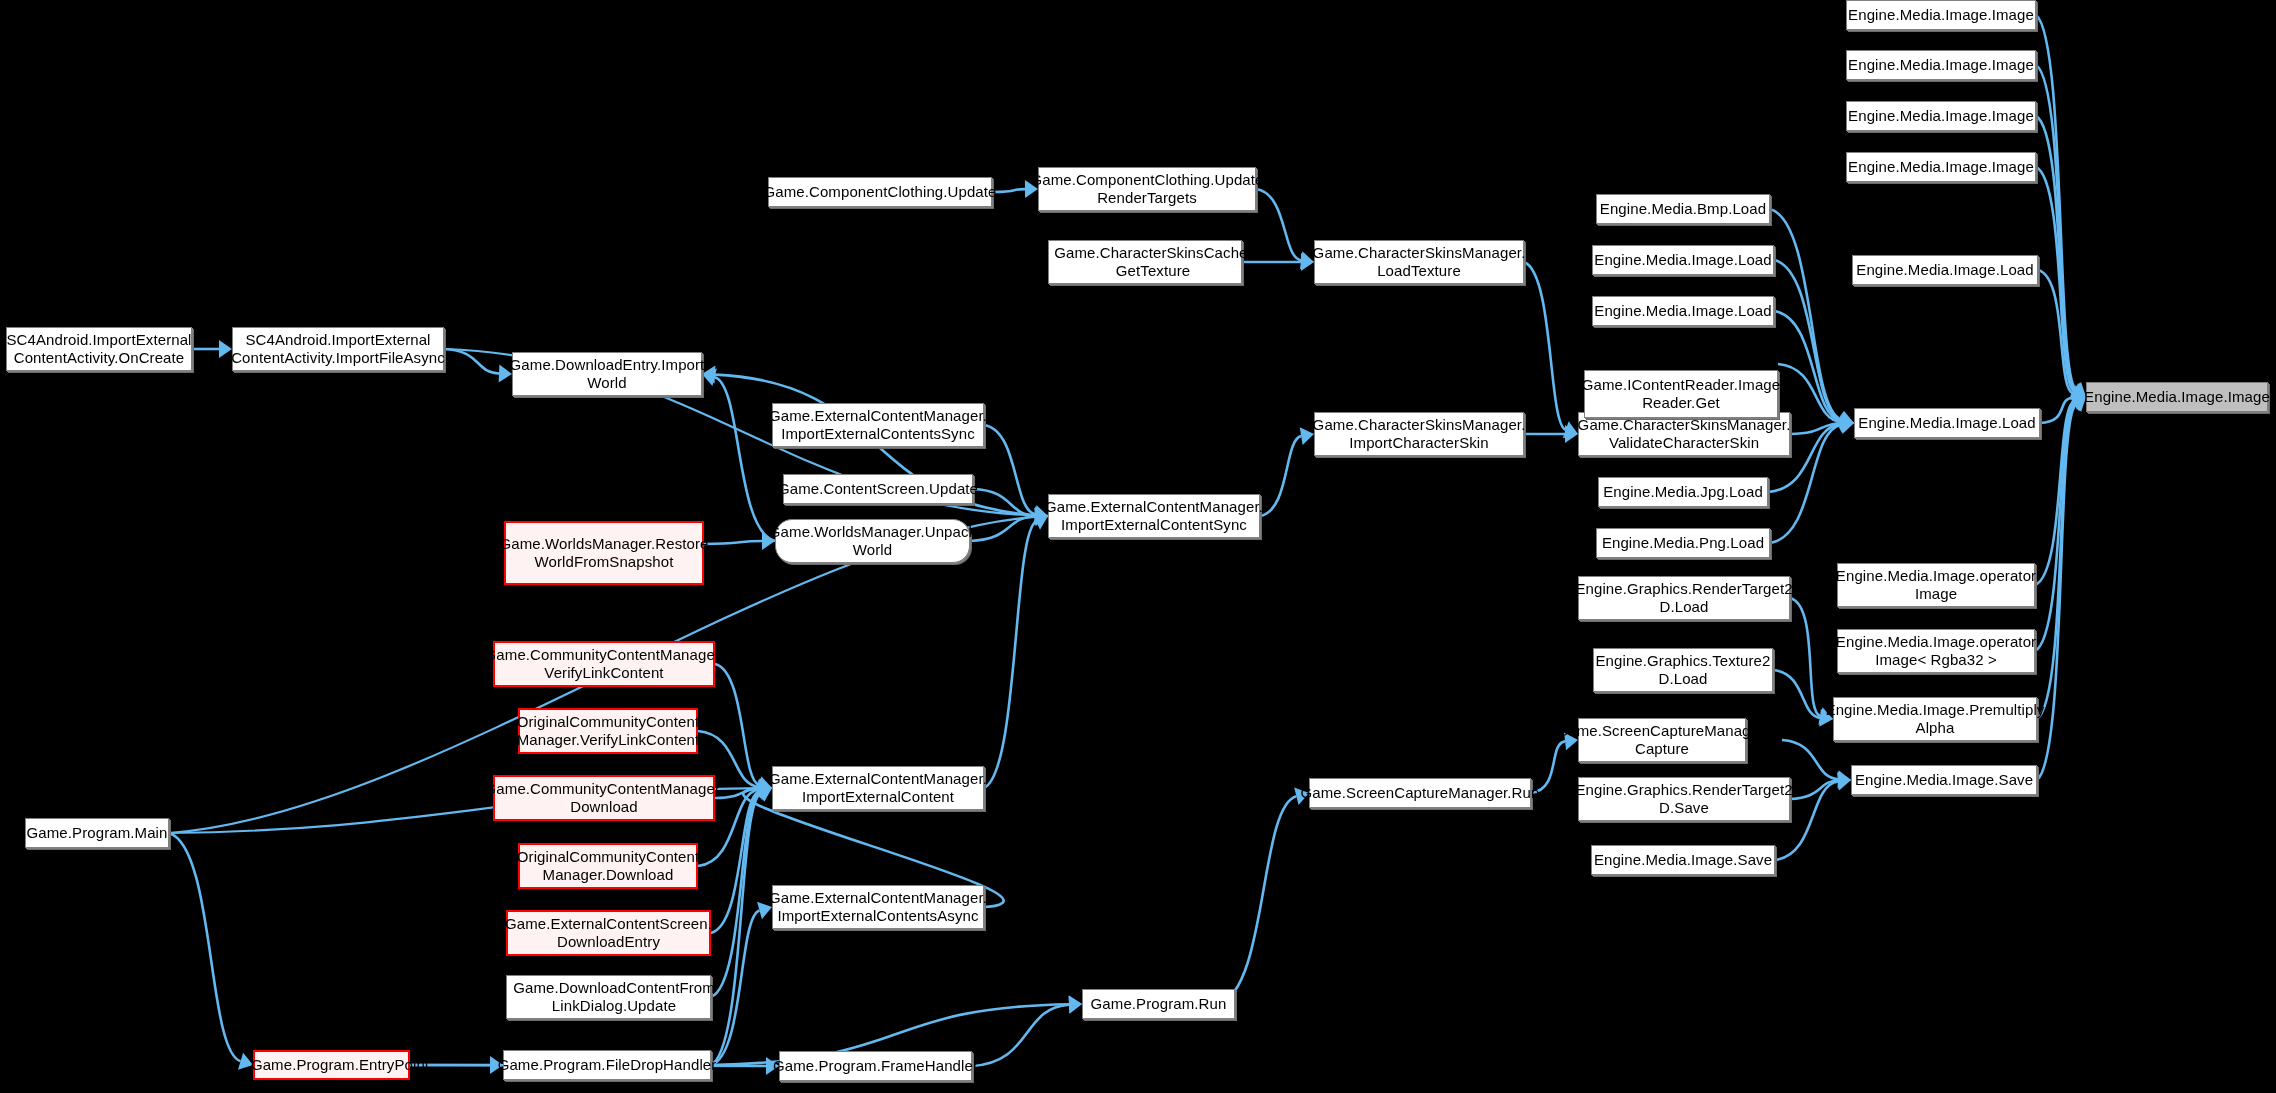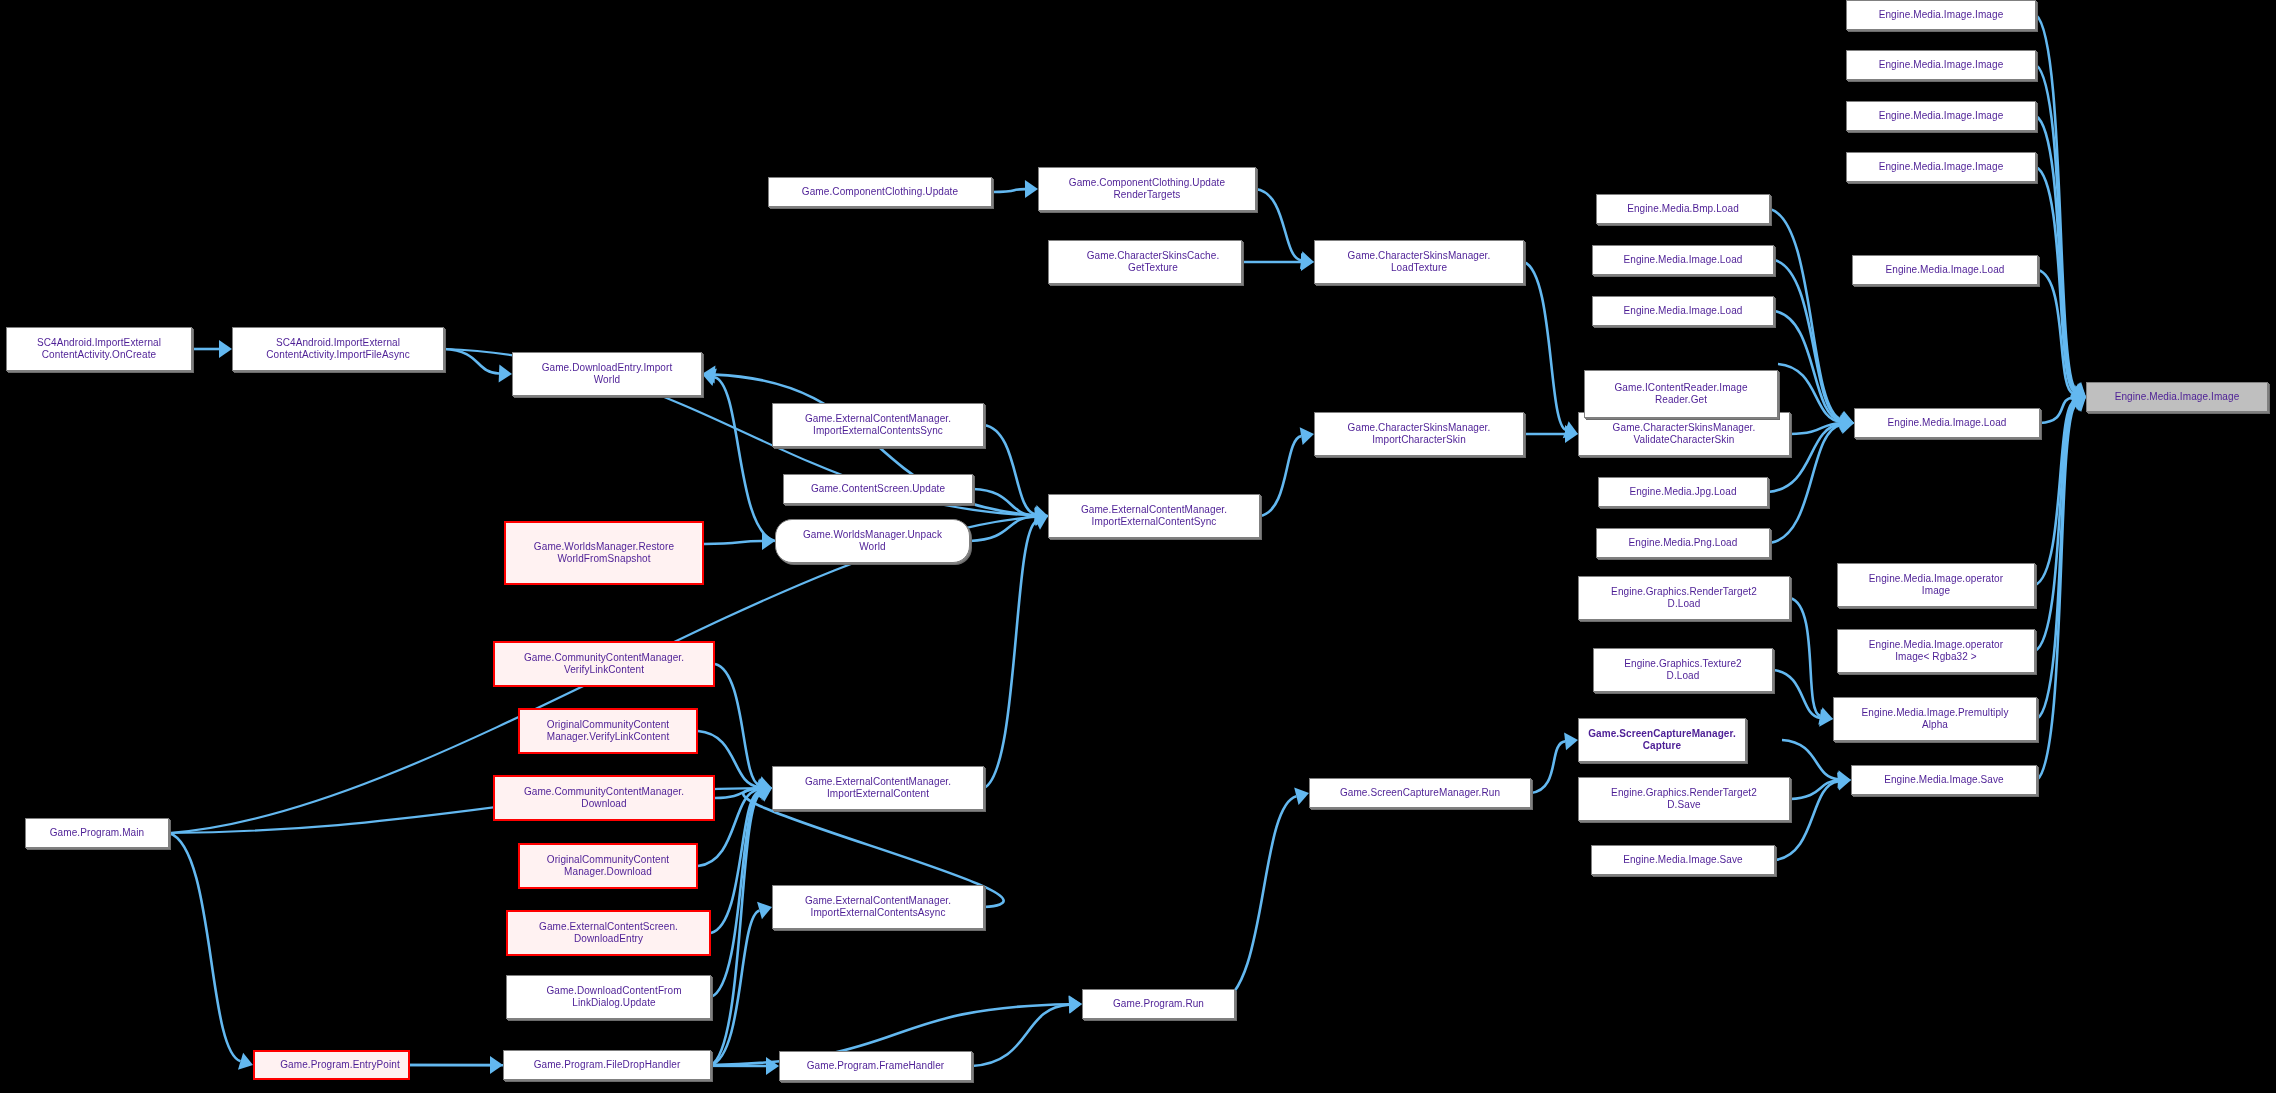--- a/index.html
+++ b/index.html
@@ -16,22 +16,22 @@
   .node{
     position:absolute;
     box-sizing:border-box;
     display:flex;
     align-items:center;
     justify-content:center;
     text-align:center;
     background:#ffffff;
     border:1px solid #808080;
     box-shadow:1px 1px 0 0 #808080, 2px 2px 0 0 #6b6b6b;
-    color:#4c1d95;
-    font-size:10px;
+    color:#000000;
+    font-size:15px;
     line-height:1.18;
     letter-spacing:0.1px;
     padding:1px 4px;
     white-space:pre-line;
   }
   .node.red{
     background:#fff2f2;
     border:2px solid #ff0000;
     box-shadow:none;
   }
@@ -190,21 +190,21 @@
       <div class="node" style="left: 1592px; top: 245px; width: 182px; height: 30px;"><span>Engine.Media.Image.Load</span></div>
       <div class="node" style="left: 1592px; top: 296px; width: 182px; height: 30px;"><span>Engine.Media.Image.Load</span></div>
       <div class="node" style="left: 1584px; top: 350px; width: 194px; height: 48px; margin-top: 20px;"><span>Game.IContentReader.Image
 Reader.Get</span></div>
       <div class="node" style="left: 1598px; top: 477px; width: 170px; height: 30px;"><span>Engine.Media.Jpg.Load</span></div>
       <div class="node" style="left: 1596px; top: 528px; width: 174px; height: 30px;"><span>Engine.Media.Png.Load</span></div>
       <div class="node" style="left: 1578px; top: 576px; width: 212px; height: 44px;"><span>Engine.Graphics.RenderTarget2
 D.Load</span></div>
       <div class="node" style="left: 1593px; top: 648px; width: 180px; height: 44px;"><span>Engine.Graphics.Texture2
 D.Load</span></div>
-      <div class="node" style="left: 1578px; top: 718px; width: 168px; height: 44px; font-weight: bold;"><span>Game.ScreenCaptureManager.
+      <div class="node" style="left: 1578px; top: 718px; width: 168px; height: 44px;"><span>Game.ScreenCaptureManager.
 Capture</span></div>
       <div class="node" style="left: 1578px; top: 777px; width: 212px; height: 44px;"><span>Engine.Graphics.RenderTarget2
 D.Save</span></div>
       <div class="node" style="left: 1591px; top: 845px; width: 184px; height: 30px;"><span>Engine.Media.Image.Save</span></div>
       <div class="node" style="left: 1309px; top: 778px; width: 222px; height: 30px;"><span>Game.ScreenCaptureManager.Run</span></div>
       <div class="node" style="left: 1854px; top: 408px; width: 186px; height: 30px;"><span>Engine.Media.Image.Load</span></div>
       <div class="node" style="left: 1852px; top: 255px; width: 186px; height: 30px;"><span>Engine.Media.Image.Load</span></div>
       <div class="node" style="left: 1846px; top: 0px; width: 190px; height: 30px;"><span>Engine.Media.Image.Image</span></div>
       <div class="node" style="left: 1846px; top: 50px; width: 190px; height: 30px;"><span>Engine.Media.Image.Image</span></div>
       <div class="node" style="left: 1846px; top: 101px; width: 190px; height: 30px;"><span>Engine.Media.Image.Image</span></div>

